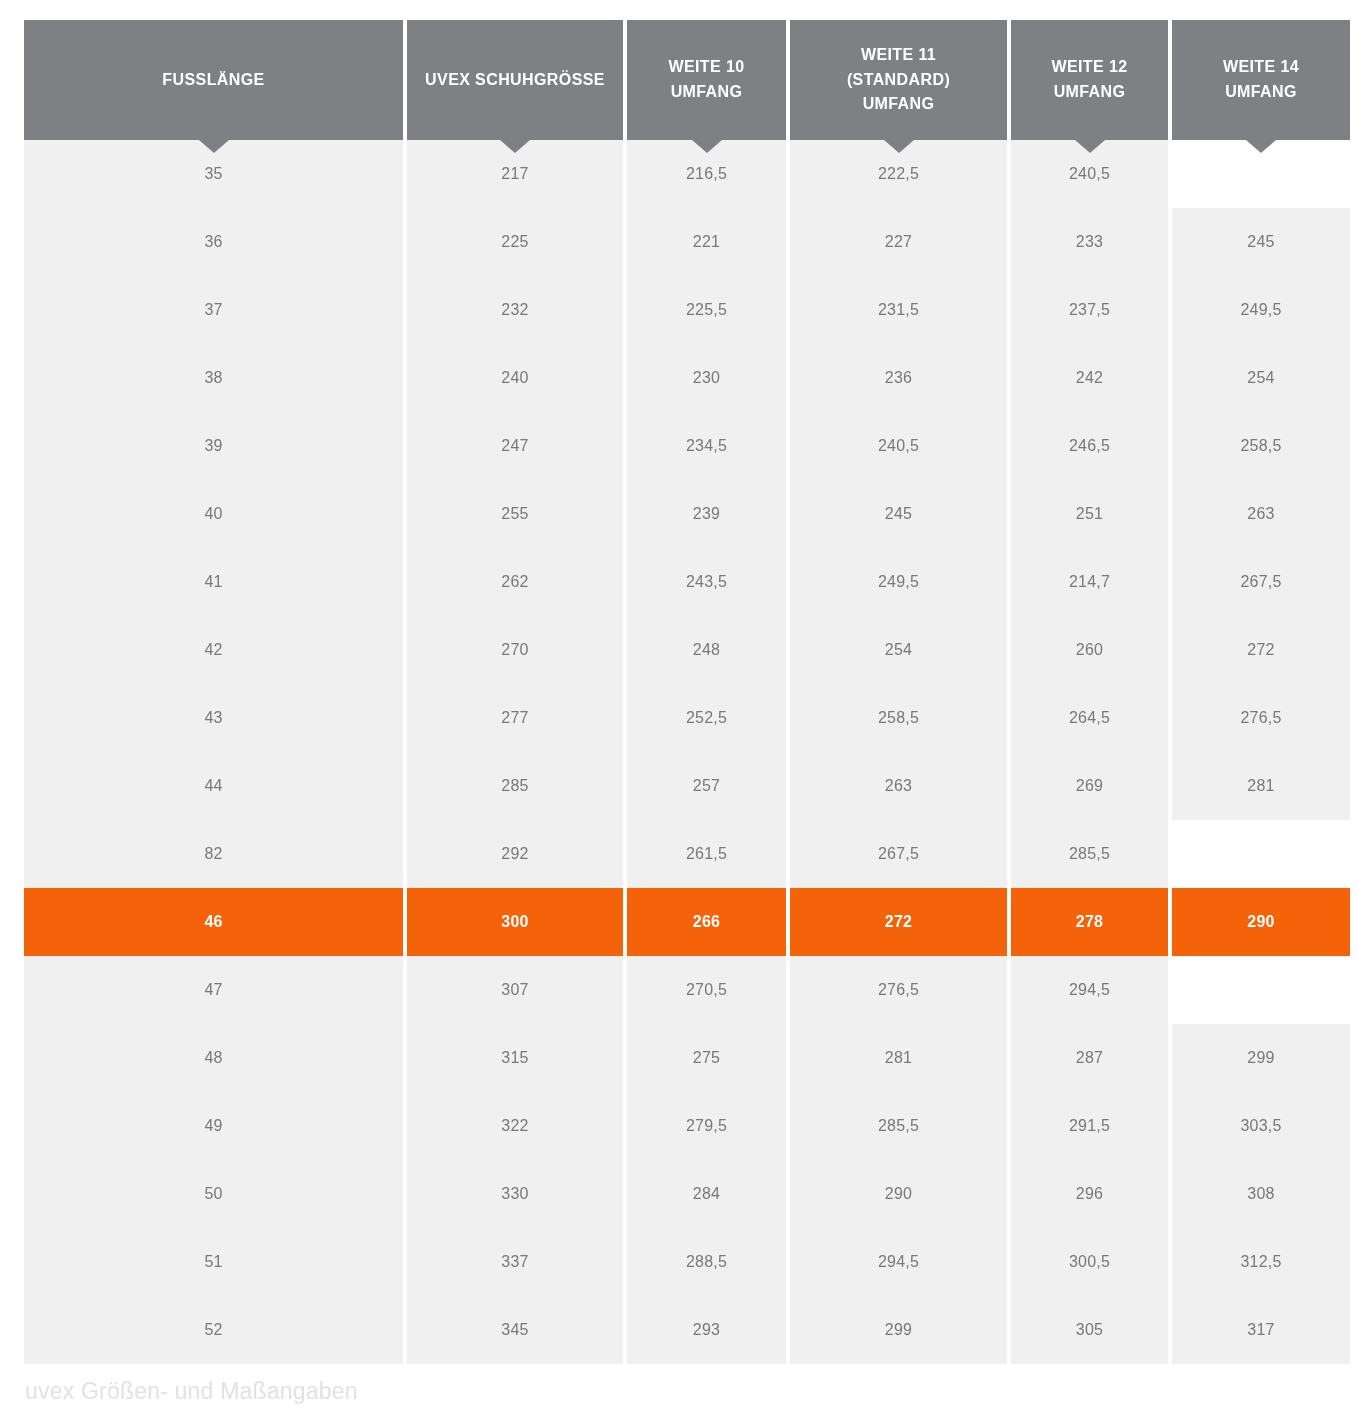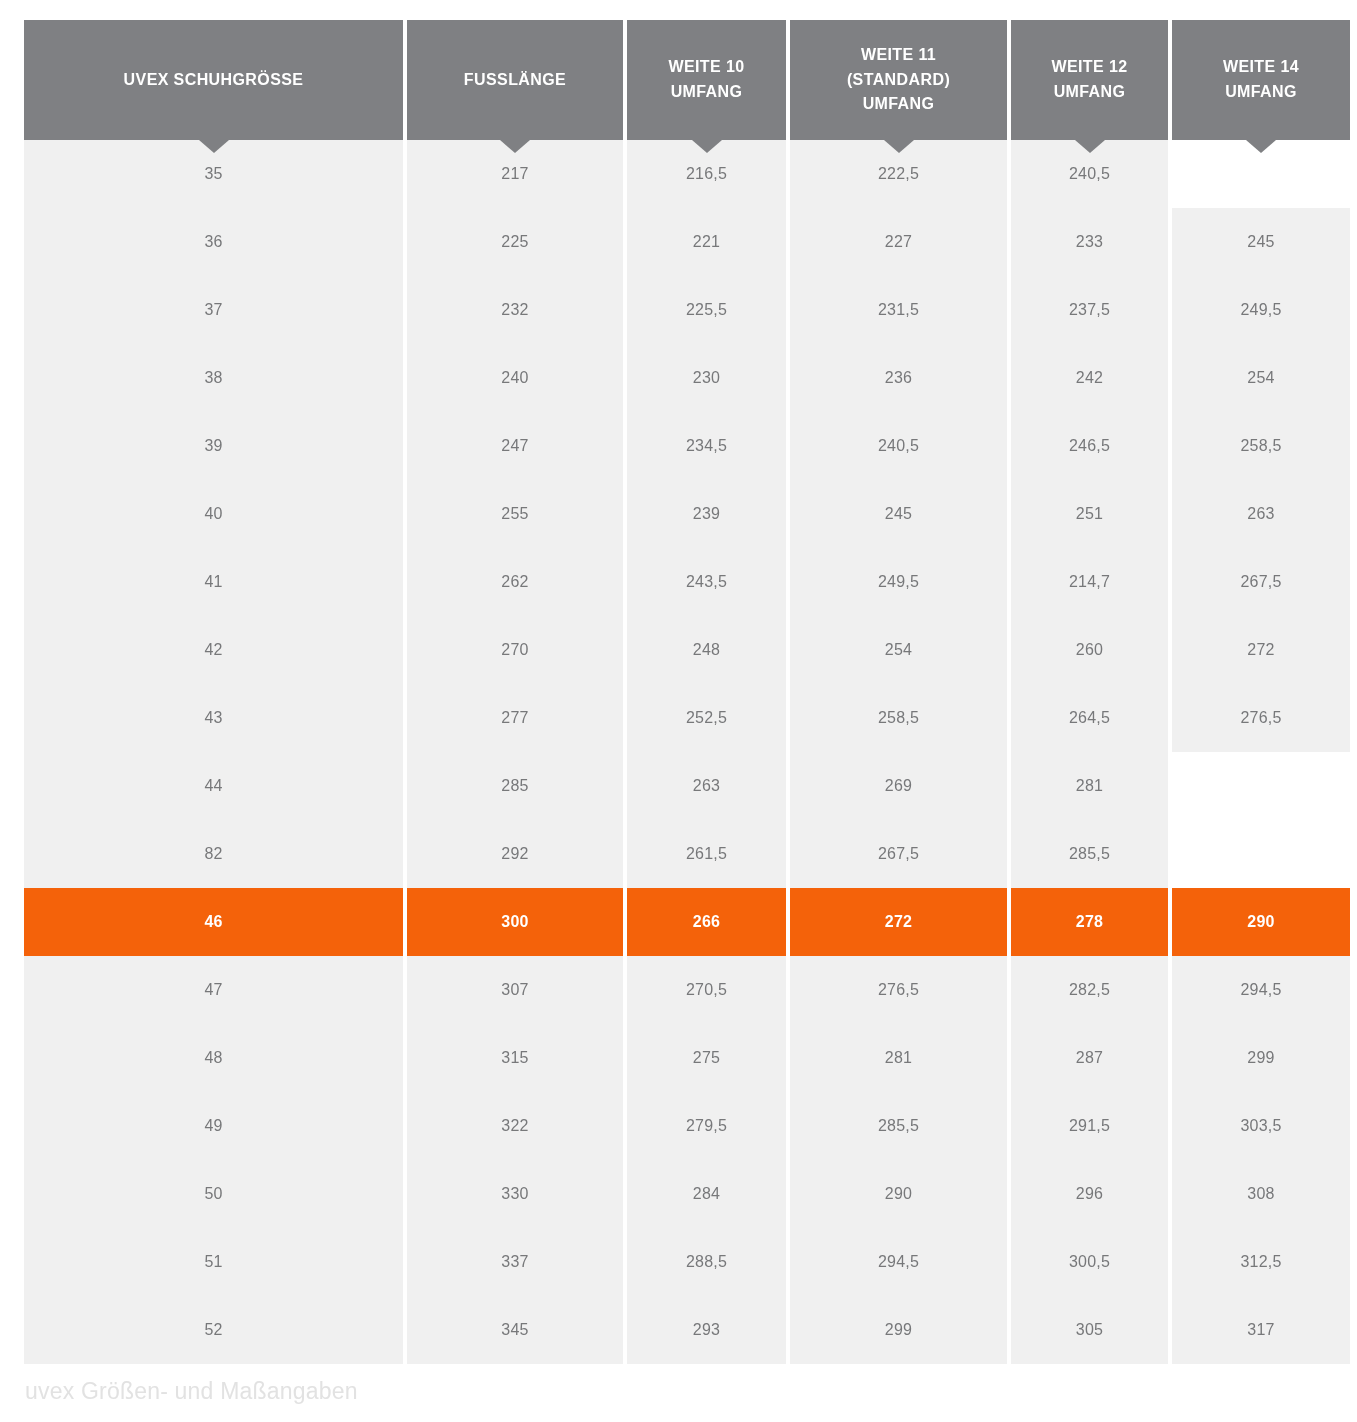--- a/index.html
+++ b/index.html
@@ -82,25 +82,25 @@
     color:var(--caption-text);
     letter-spacing:0.2px;
   }
 </style>
 </head>
 <body>
 
 <div class="size-table">
   <div class="grid-row header-row">
       <div class="th">
+        <div class="th-label">FUSSLÄNGE</div>
+        <div class="pointer"></div>
+      </div>
+      <div class="th">
         <div class="th-label">UVEX SCHUHGRÖSSE</div>
-        <div class="pointer"></div>
-      </div>
-      <div class="th">
-        <div class="th-label">FUSSLÄNGE</div>
         <div class="pointer"></div>
       </div>
       <div class="th">
         <div class="th-label">WEITE 10
 UMFANG</div>
         <div class="pointer"></div>
       </div>
       <div class="th">
         <div class="th-label">WEITE 11
 (STANDARD)
@@ -186,20 +186,21 @@
         <div class="td">43</div>
         <div class="td">277</div>
         <div class="td">252,5</div>
         <div class="td">258,5</div>
         <div class="td">264,5</div>
         <div class="td">276,5</div>
       </div>
       <div class="grid-row tr">
         <div class="td">44</div>
         <div class="td">285</div>
+        <div class="td">257</div>
         <div class="td">263</div>
         <div class="td">269</div>
         <div class="td">281</div>
       </div>
       <div class="grid-row tr">
         <div class="td">82</div>
         <div class="td">292</div>
         <div class="td">261,5</div>
         <div class="td">267,5</div>
         <div class="td">285,5</div>
@@ -210,21 +211,20 @@
         <div class="td">266</div>
         <div class="td">272</div>
         <div class="td">278</div>
         <div class="td">290</div>
       </div>
       <div class="grid-row tr">
         <div class="td">47</div>
         <div class="td">307</div>
         <div class="td">270,5</div>
         <div class="td">276,5</div>
-        <div class="td">282,5</div>
         <div class="td">294,5</div>
       </div>
       <div class="grid-row tr">
         <div class="td">48</div>
         <div class="td">315</div>
         <div class="td">275</div>
         <div class="td">281</div>
         <div class="td">287</div>
         <div class="td">299</div>
       </div>

